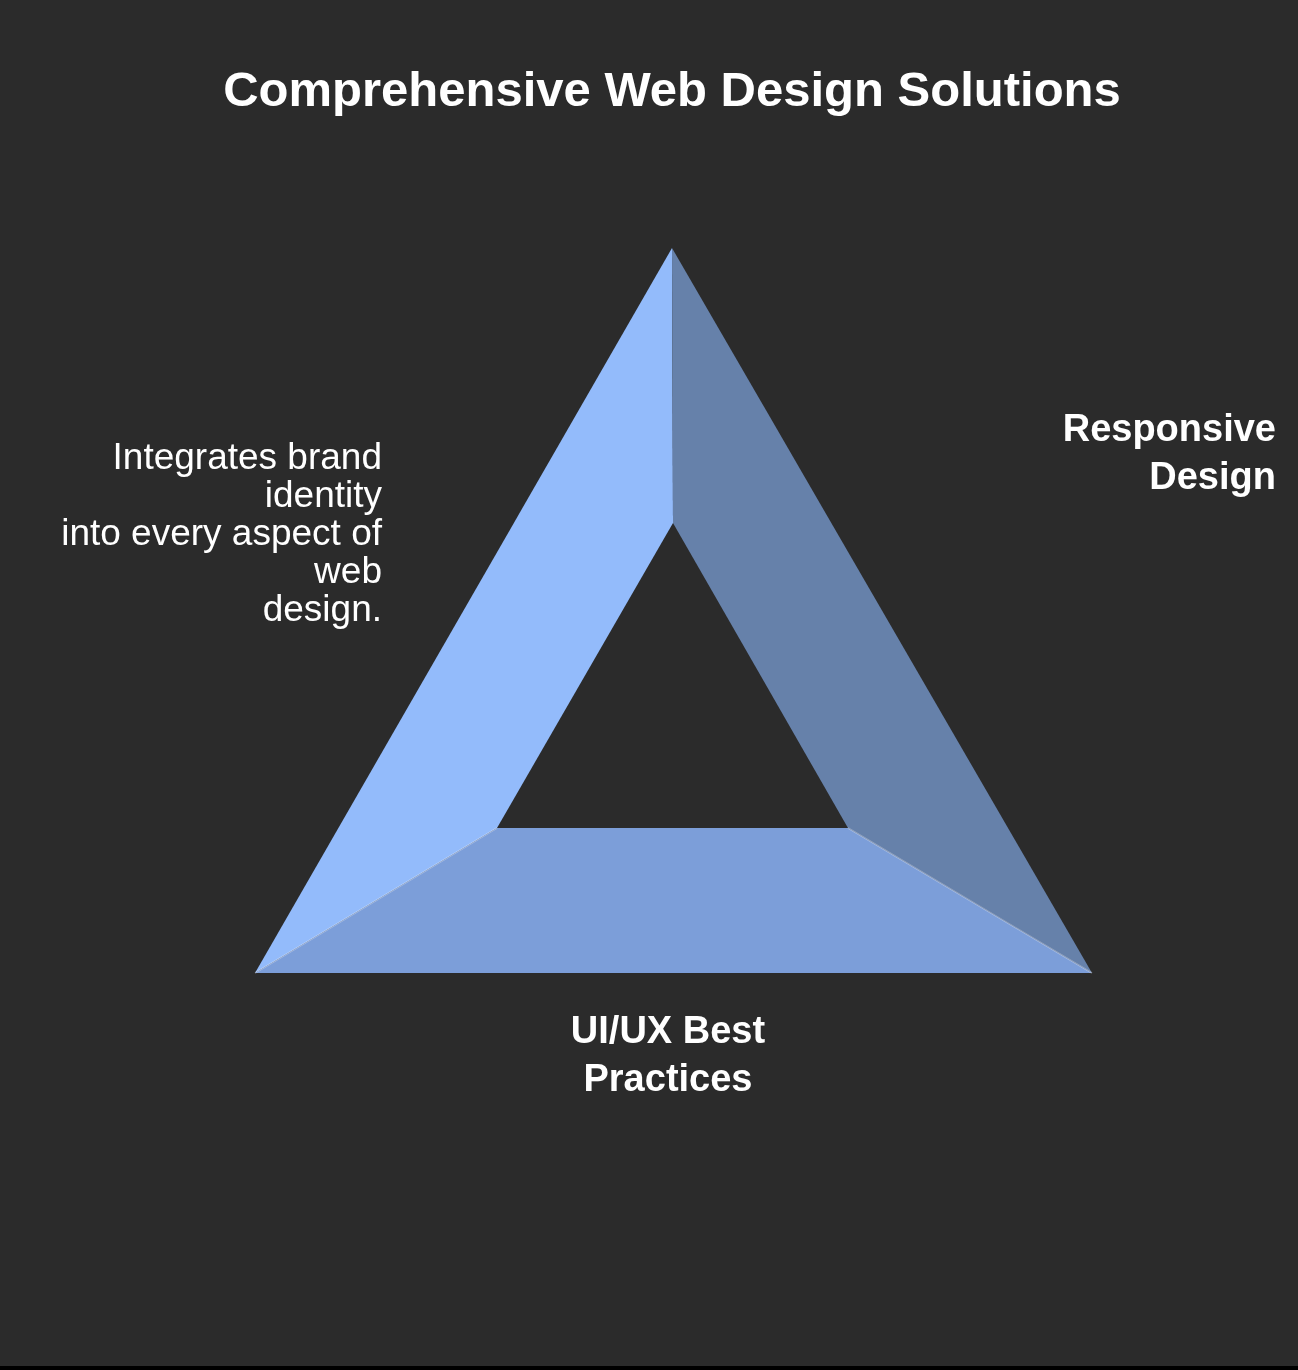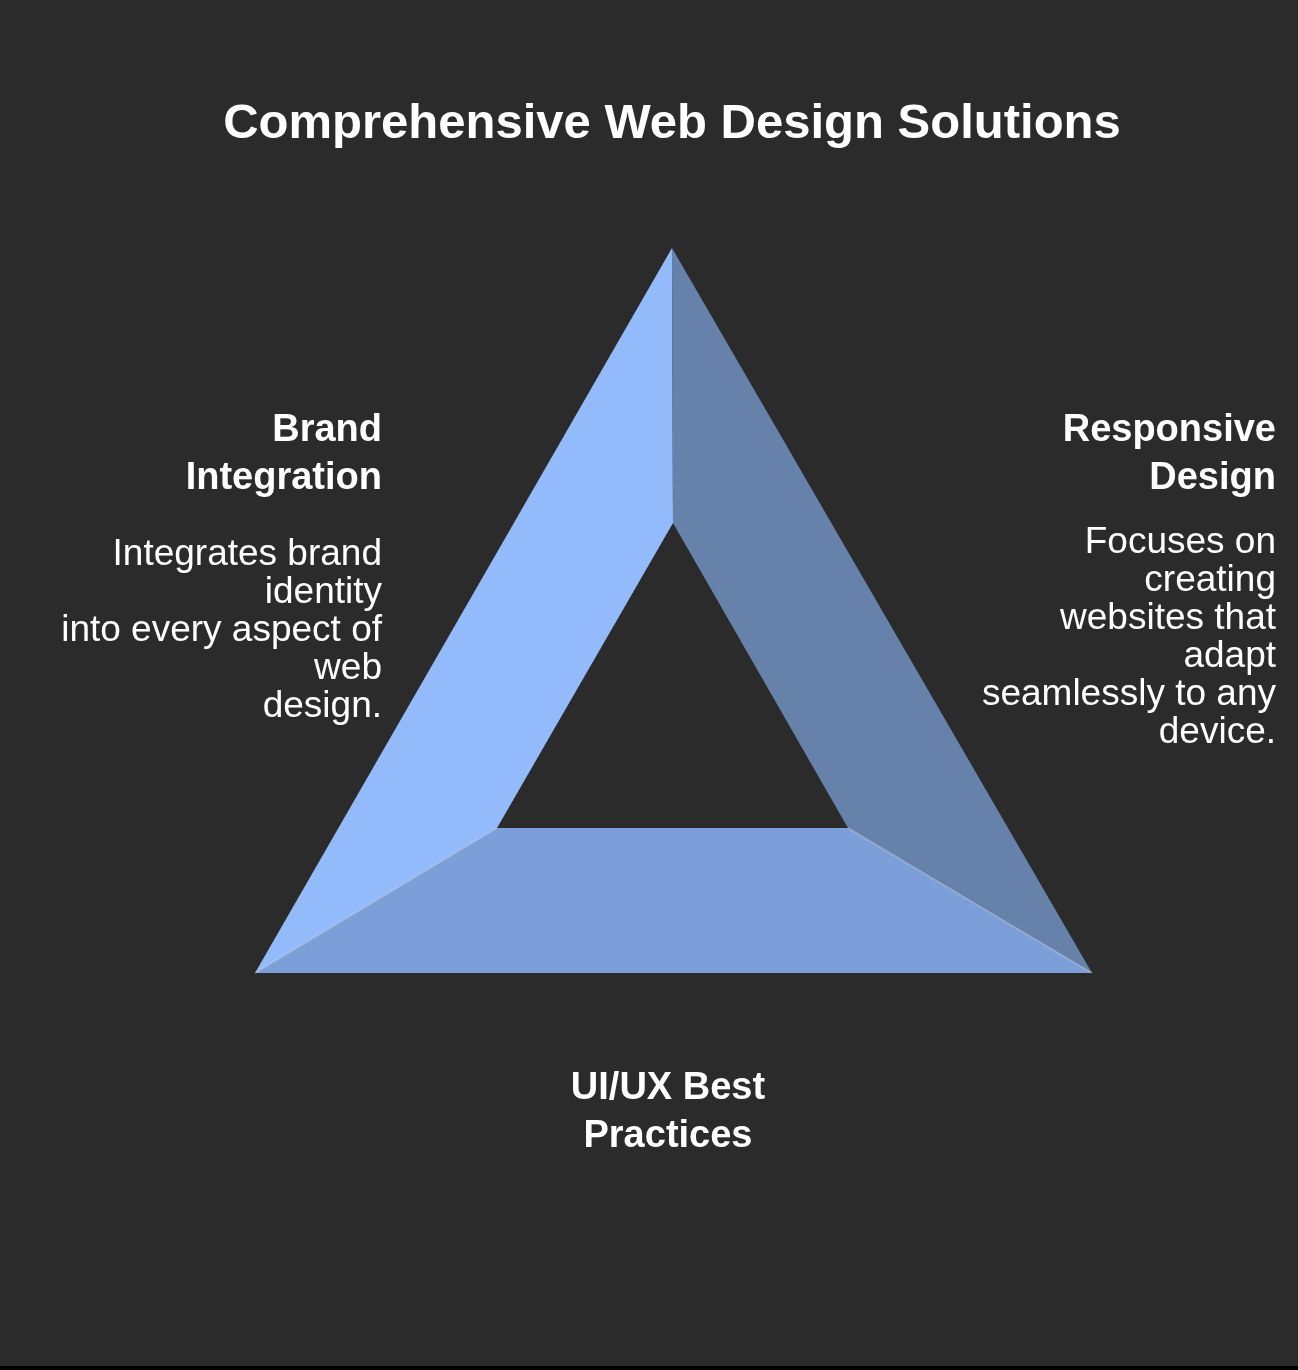--- a/index.html
+++ b/index.html
@@ -13,21 +13,21 @@
     color: #ffffff;
     -webkit-font-smoothing: antialiased;
   }
   .canvas {
     position: relative;
     width: 1298px;
     height: 1370px;
   }
   .page-title {
     position: absolute;
-    top: 92px;
+    top: 60px;
     left: 47px;
     width: 1250px;
     text-align: center;
     font-size: 49px;
     font-weight: bold;
     line-height: 1.2;
     white-space: nowrap;
   }
   .triangle-svg {
     position: absolute;
@@ -59,21 +59,21 @@
   }
   .panel-brand .panel-desc { margin-top: 34px; }
   .panel-responsive {
     top: 404px;
     left: 966px;
     width: 310px;
     text-align: right;
   }
   .panel-responsive .panel-desc { margin-top: 22px; }
   .panel-uiux {
-    top: 1062px;
+    top: 1006px;
     left: 468px;
     width: 400px;
     text-align: center;
   }
   .panel-uiux .panel-desc { margin-top: 19px; }
   .bottom-strip {
     position: absolute;
     left: 0;
     bottom: 0;
     width: 1298px;
@@ -90,34 +90,28 @@
 
   <svg class="triangle-svg" viewBox="0 0 1298 1370" aria-hidden="true">
     <polygon points="672,248 255,973 497,828 673,523" fill="#93bbfb"></polygon>
     <polygon points="672,248 673,523 848,828 1092,973" fill="#6681aa"></polygon>
     <polygon points="255,973 497,828 848,828 1092,973" fill="#7c9ed9"></polygon>
     <line x1="255" y1="973" x2="497" y2="828" stroke-width="1.5" stroke="rgba(255,255,255,0.3)"></line>
     <line x1="1092" y1="973" x2="848" y2="828" stroke-width="1.5" stroke="rgba(255,255,255,0.3)"></line>
   </svg>
 
   <div class="panel panel-brand">
-    <div class="panel-heading">Brand
-Integration</div>
     <div class="panel-desc">Integrates brand identity
 into every aspect of web
 design.</div>
   </div>
 
   <div class="panel panel-responsive">
     <div class="panel-heading">Responsive
 Design</div>
-    <div class="panel-desc">Focuses on creating
-websites that adapt
-seamlessly to any
-device.</div>
   </div>
 
   <div class="panel panel-uiux">
     <div class="panel-heading">UI/UX Best
 Practices</div>
   </div>
 
   <div class="bottom-strip"></div>
 
 </div>

